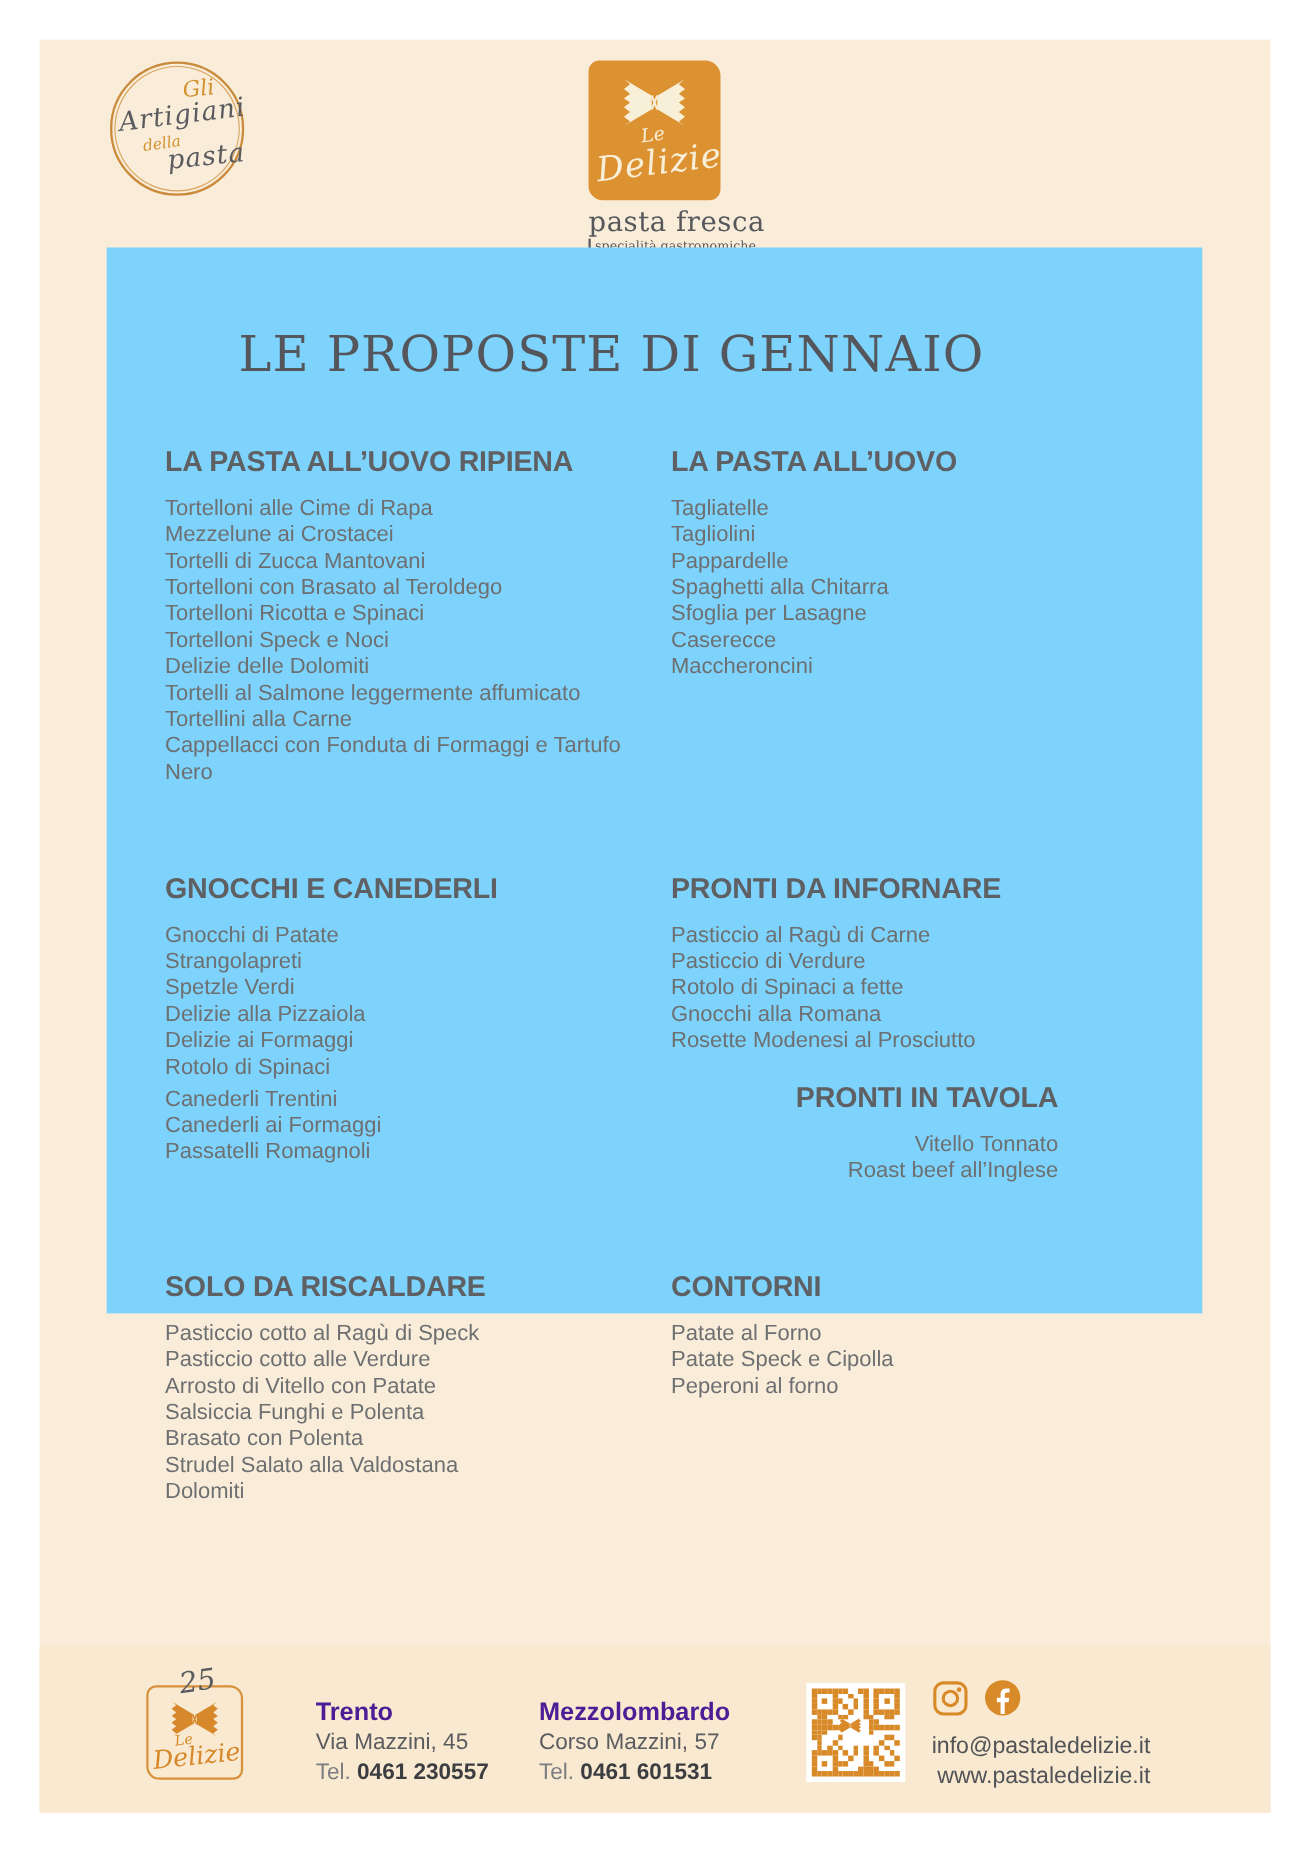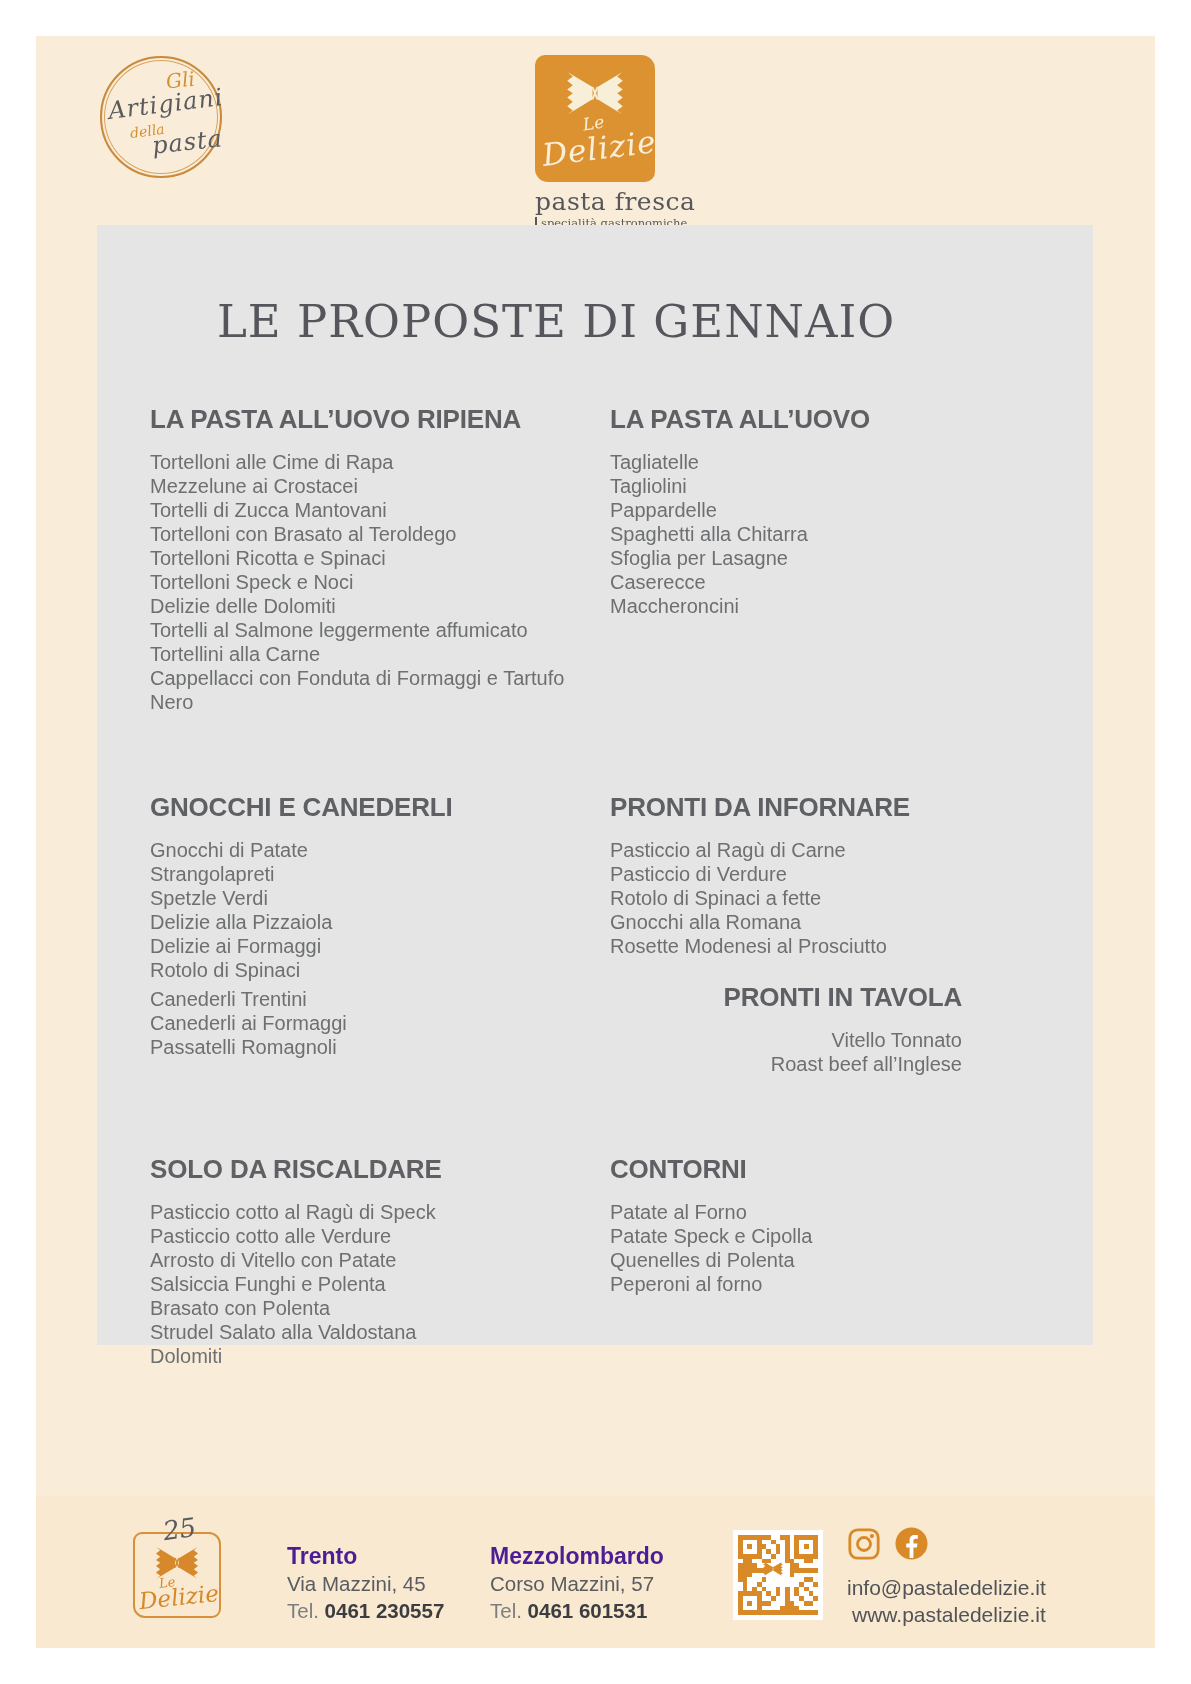--- a/index.html
+++ b/index.html
@@ -29,21 +29,21 @@
     background: #dd9232; border-radius: 10px 14px 10px 13px;
   }
   .delizie-sq .farfalle { position: absolute; top: 16px; left: 23px; width: 74px; color: #f8efd8; }
   .delizie-sq .w-le      { position: absolute; top: 60px; left: 48px; color: #f8efd8; font: italic 17px/1 "DejaVu Serif", serif; transform: rotate(-8deg); }
   .delizie-sq .w-delizie { position: absolute; top: 78px; left: 7px;  color: #f8efd8; font: italic 31px/1 "DejaVu Serif", serif; transform: rotate(-7deg); letter-spacing: 1px; }
   .pasta-fresca { margin-top: 7px; width: 170px; color: #57585b; font: 25px/1.05 "DejaVu Serif", serif; letter-spacing: 0.5px; }
   .spec-gastro  { margin-top: 2px; width: 170px; color: #57585b; font: 11.5px/1.1 "DejaVu Serif", serif;
                   border-left: 2px solid #57585b; padding-left: 4px; }
 
   
-  .panel { position: absolute; left: 97px; top: 225px; width: 996px; height: 1120px; background: #e5e5e5; }
+  .panel { position: absolute; left: 97px; top: 225px; width: 996px; height: 969px; background: #7dd3fc; }
   .content { width: 812px; margin-left: 53px; }
   h1.page-title {
     padding-top: 70px; text-align: center;
     font-family: "DejaVu Serif", serif; font-weight: normal;
     font-size: 45px; color: #54565b; letter-spacing: 1px;
   }
   .menu-grid {
     margin-top: 56px;
     display: grid; grid-template-columns: 460px 352px; row-gap: 78px;
     align-items: start;
@@ -192,21 +192,20 @@
               <li>Strudel Salato alla Valdostana</li>
               <li>Dolomiti</li>
             </ul>
         </section>
 
         <section data-section-cell="6">
           <h2 class="sec-title">CONTORNI</h2>
           <ul class="items">
               <li>Patate al Forno</li>
               <li>Patate Speck e Cipolla</li>
-              <li>Quenelles di Polenta</li>
               <li>Peperoni al forno</li>
             </ul>
         </section>
 
       </div>
     </div>
   </div>
 
   <div class="footer">
 

